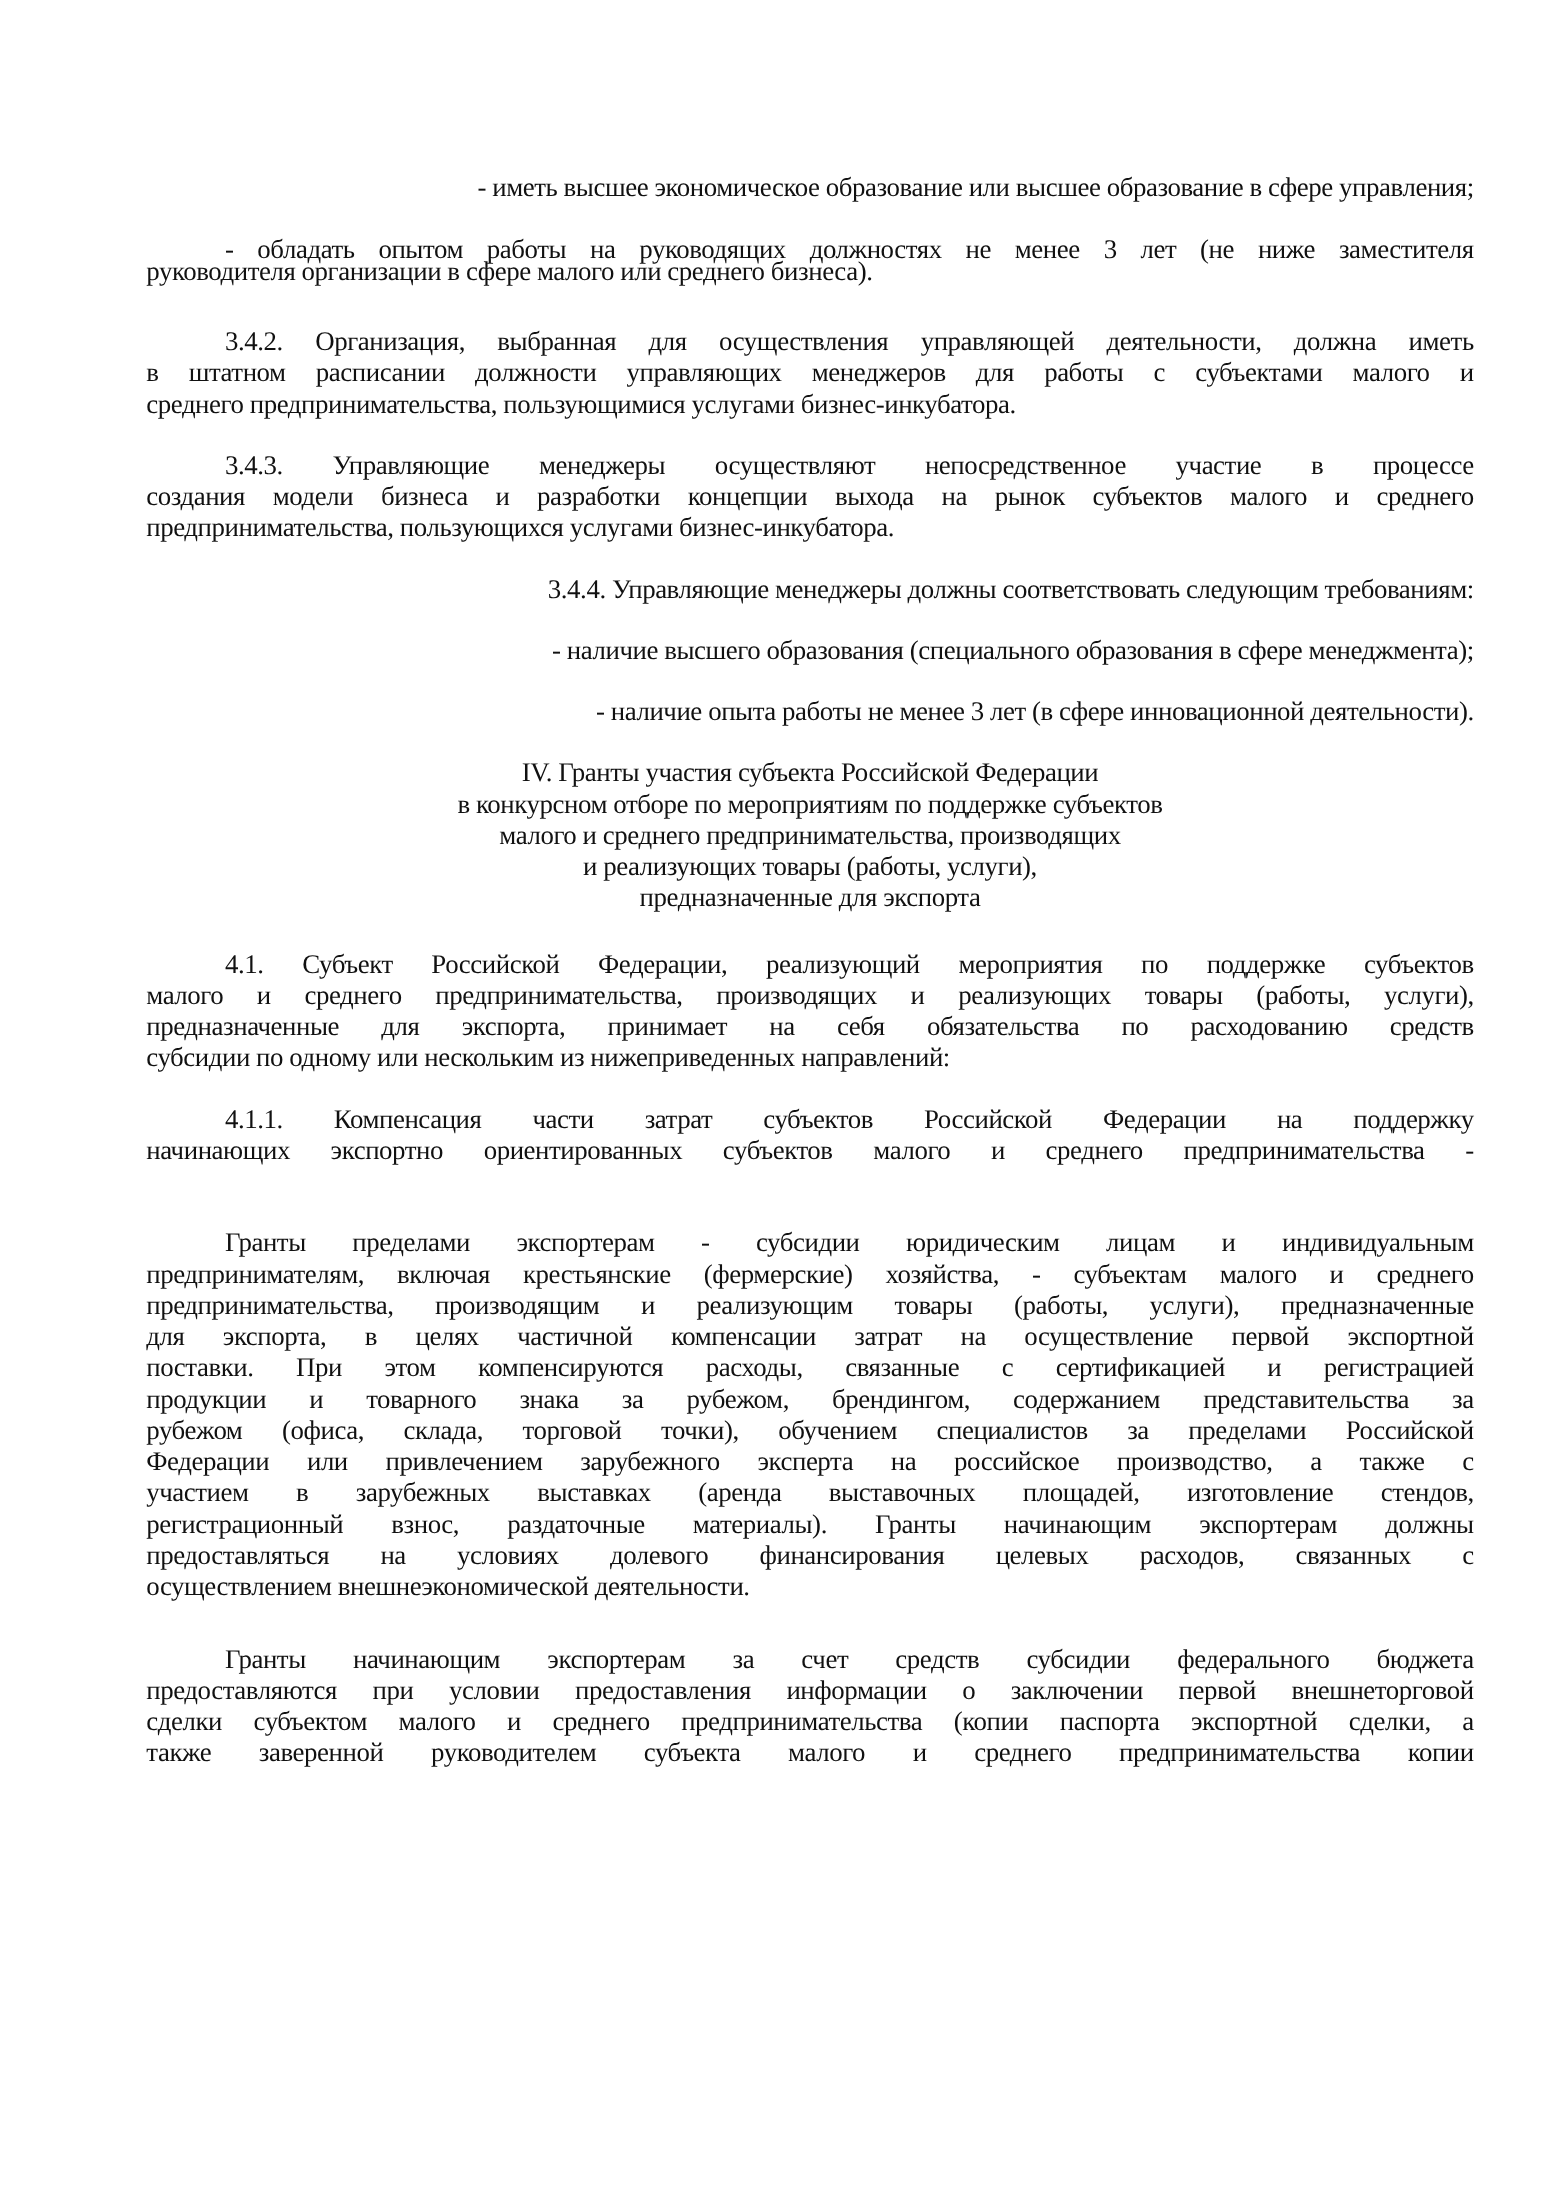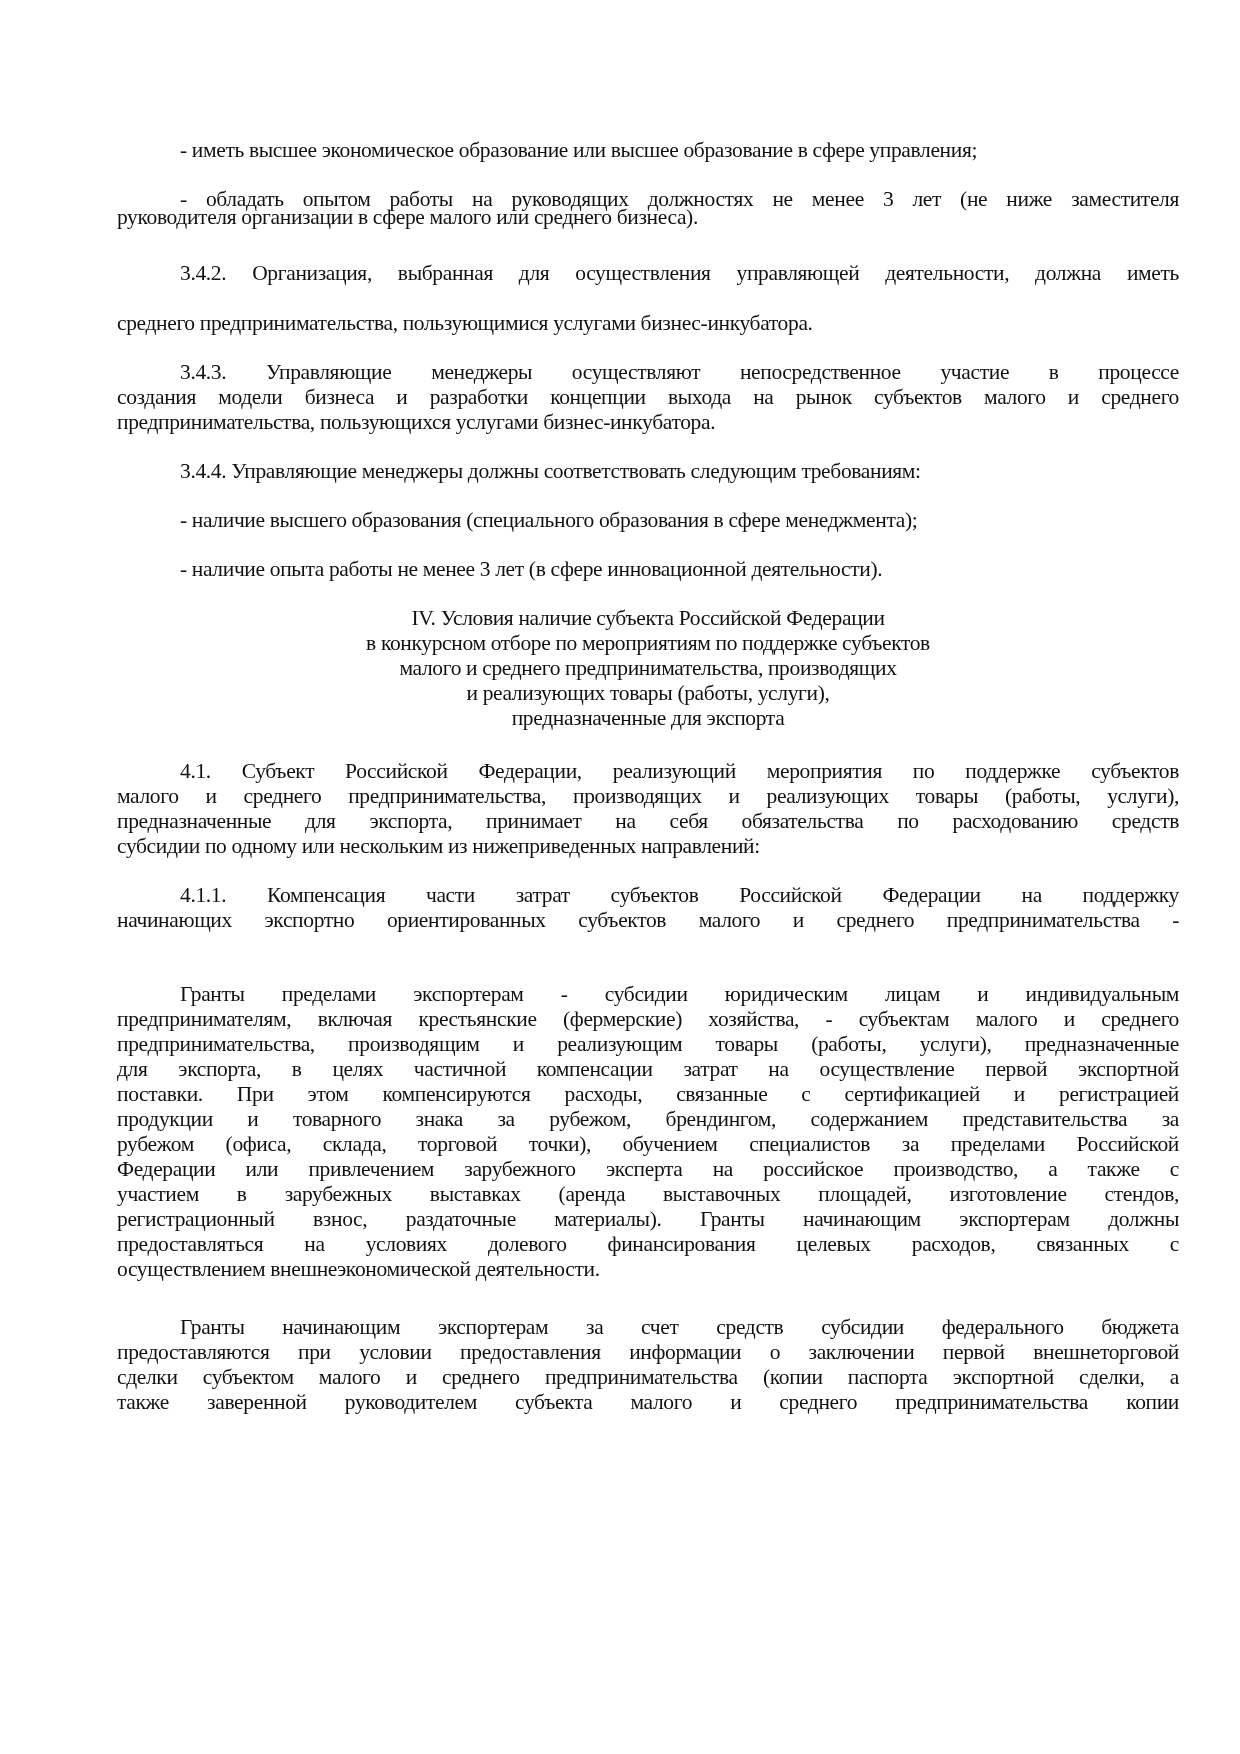--- a/index.html
+++ b/index.html
@@ -25,21 +25,21 @@
     .line {
       position: absolute;
       left: 117px;
       width: 1062px;
       height: 26px;
       font-size: 21.5px;
       line-height: 26px;
       white-space: nowrap;
       letter-spacing: -0.35px;
     }
-    .line.indent { left: 180px; width: 999px; }
+    .line.indent { left: 180px; width: 999px; text-align: right; }
     .line.justify {
       text-align: justify;
       text-align-last: justify;
     }
     .line.center {
       left: 117px;
       width: 1062px;
       text-align: center;
     }
   </style>
@@ -47,33 +47,34 @@
 <body>
 
 <div class="page">
 
   <div class="line indent" style="top:137px">- иметь высшее экономическое образование или высшее образование в сфере управления;</div>
 
   <div class="line indent justify" style="top:186px">- обладать опытом работы на руководящих должностях не менее 3 лет (не ниже заместителя</div>
   <div class="line" style="top:204px">руководителя организации в сфере малого или среднего бизнеса).</div>
 
   <div class="line indent justify" style="top:260px">3.4.2. Организация, выбранная для осуществления управляющей деятельности, должна иметь</div>
+  <div class="line justify" style="top:285px">в штатном расписании должности управляющих менеджеров для работы с субъектами малого и</div>
   <div class="line" style="top:310px">среднего предпринимательства, пользующимися услугами бизнес-инкубатора.</div>
 
   <div class="line indent justify" style="top:359px">3.4.3. Управляющие менеджеры осуществляют непосредственное участие в процессе</div>
   <div class="line justify" style="top:384px">создания модели бизнеса и разработки концепции выхода на рынок субъектов малого и среднего</div>
   <div class="line" style="top:409px">предпринимательства, пользующихся услугами бизнес-инкубатора.</div>
 
   <div class="line indent" style="top:458px">3.4.4. Управляющие менеджеры должны соответствовать следующим требованиям:</div>
 
   <div class="line indent" style="top:507px">- наличие высшего образования (специального образования в сфере менеджмента);</div>
 
   <div class="line indent" style="top:556px">- наличие опыта работы не менее 3 лет (в сфере инновационной деятельности).</div>
 
-  <div class="line center" style="top:605px">IV. Условия наличие субъекта Российской Федерации</div>
+  <div class="line center" style="top:605px">IV. Гранты участия субъекта Российской Федерации</div>
   <div class="line center" style="top:630px">в конкурсном отборе по мероприятиям по поддержке субъектов</div>
   <div class="line center" style="top:655px">малого и среднего предпринимательства, производящих</div>
   <div class="line center" style="top:680px">и реализующих товары (работы, услуги),</div>
   <div class="line center" style="top:705px">предназначенные для экспорта</div>
 
   <div class="line indent justify" style="top:758px">4.1. Субъект Российской Федерации, реализующий мероприятия по поддержке субъектов</div>
   <div class="line justify" style="top:783px">малого и среднего предпринимательства, производящих и реализующих товары (работы, услуги),</div>
   <div class="line" style="top:833px">субсидии по одному или нескольким из нижеприведенных направлений:</div>
   <div class="line justify" style="top:808px">предназначенные для экспорта, принимает на себя обязательства по расходованию средств</div>
 

